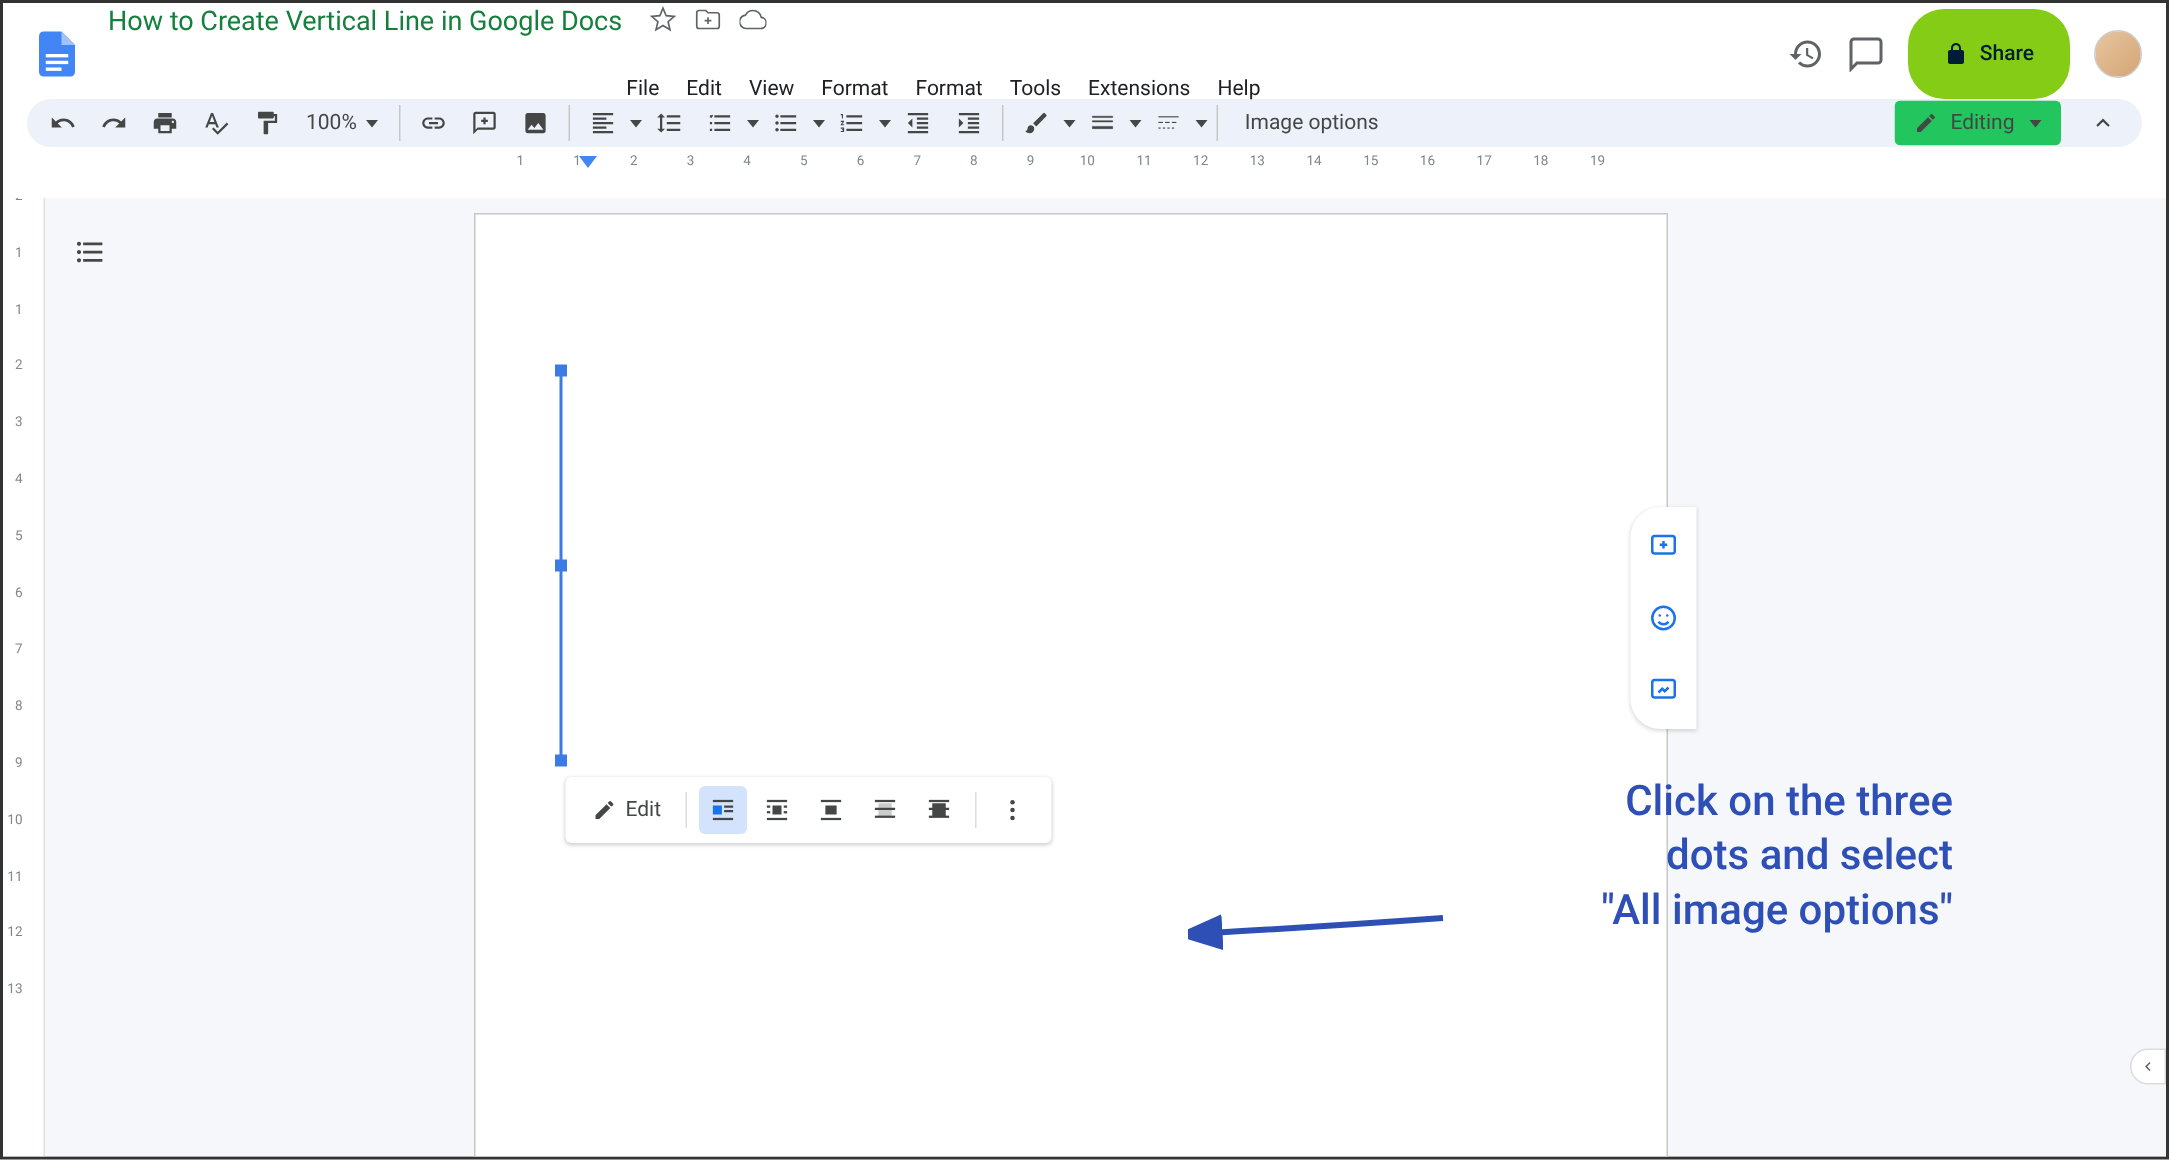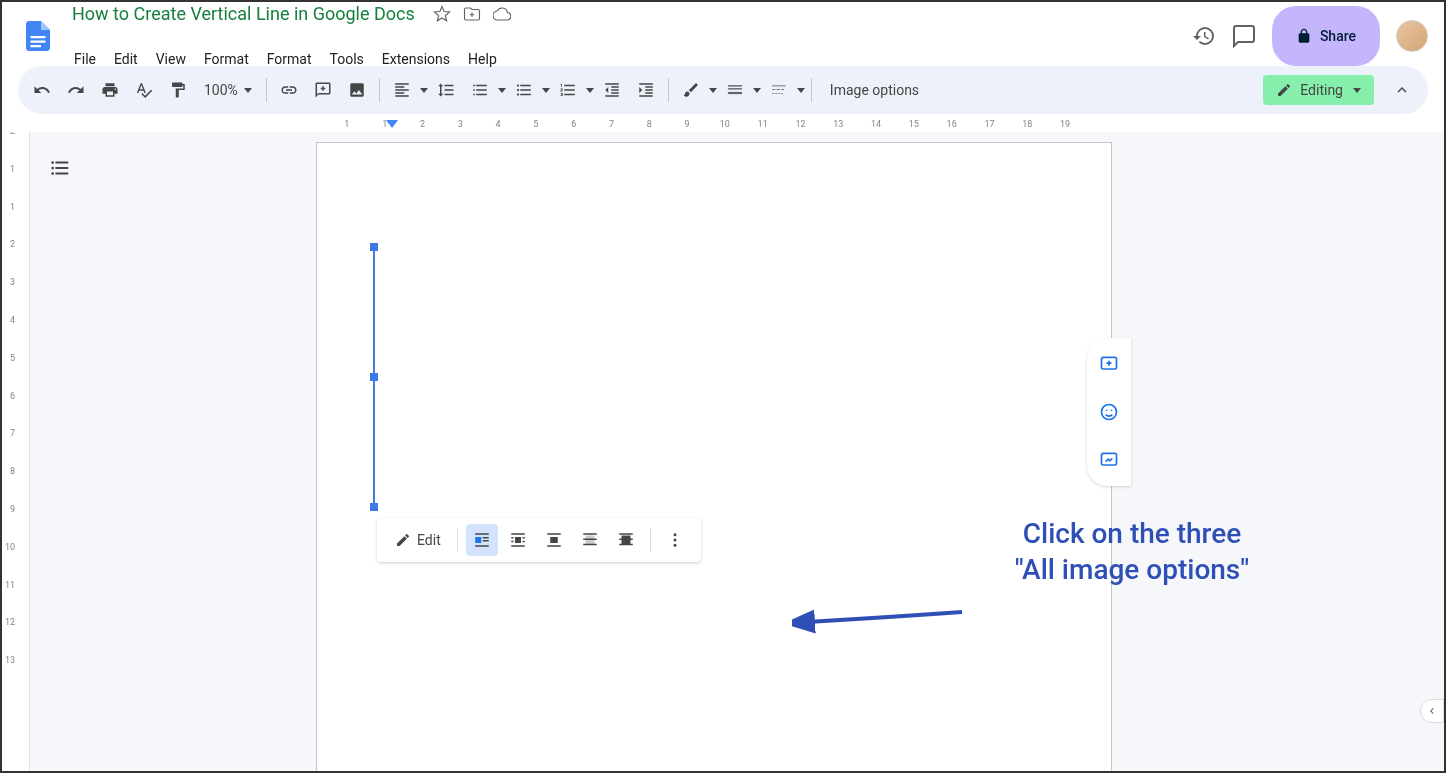--- a/index.html
+++ b/index.html
@@ -5,37 +5,37 @@
 * { margin: 0; padding: 0; box-sizing: border-box; font-family: 'Google Sans', Roboto, Arial, sans-serif; }
 body { background: #fff; width: 1446px; height: 773px; overflow: hidden; position: relative; border: 2px solid #333; }
 
 
 .header { display: flex; align-items: center; padding: 8px 16px 0 16px; height: 60px; }
 .docs-icon { width: 40px; height: 40px; display: flex; align-items: center; justify-content: center; margin-right: 8px; }
 .title-area { flex: 1; }
 .doc-title { font-size: 18px; color: #15803d; padding: 2px 6px; display: inline-block; }
 .title-icons { display: inline-flex; gap: 12px; margin-left: 8px; vertical-align: middle; }
 .title-icons svg { width: 18px; height: 18px; fill: #5f6368; }
-.menu-bar { display: flex; gap: 2px; margin-top: 20px; }
+.menu-bar { display: flex; gap: 2px; margin-top: 20px; justify-content: center; }
 .menu-item { font-size: 14px; color: #202124; padding: 4px 8px; border-radius: 4px; cursor: pointer; }
 .header-right { display: flex; align-items: center; gap: 16px; }
 .header-icon { width: 24px; height: 24px; fill: #5f6368; cursor: pointer; }
-.share-btn { background: #c4b5fd; border: none; border-radius: 24px; padding: 22px 24px; display: flex; align-items: center; gap: 8px; font-size: 14px; font-weight: 500; color: #001d35; cursor: pointer; }
+.share-btn { background: #84cc16; border: none; border-radius: 24px; padding: 22px 24px; display: flex; align-items: center; gap: 8px; font-size: 14px; font-weight: 500; color: #001d35; cursor: pointer; }
 .avatar { width: 32px; height: 32px; border-radius: 50%; background: linear-gradient(135deg, #e8c5a0 0%, #d4a574 100%); border: 1px solid #ccc; }
 
 
-.toolbar { background: #edf2fa; border-radius: 24px; margin: 4px 16px; padding: 4px 8px; display: flex; align-items: center; gap: 2px; height: 48px; }
+.toolbar { background: #edf2fa; border-radius: 24px; margin: 4px 16px; padding: 4px 8px; display: flex; align-items: center; gap: 2px; height: 32px; }
 .tb-btn { width: 32px; height: 32px; display: flex; align-items: center; justify-content: center; border-radius: 4px; cursor: pointer; position: relative; }
 .tb-btn svg { width: 18px; height: 18px; fill: #444746; }
 .tb-sep { width: 1px; height: 24px; background: #c7c7c7; margin: 0 4px; }
 .zoom-btn { display: flex; align-items: center; gap: 4px; padding: 4px 8px; font-size: 14px; color: #444746; cursor: pointer; }
 .dropdown-arrow { width: 0; height: 0; border-left: 4px solid transparent; border-right: 4px solid transparent; border-top: 5px solid #444746; margin-left: 2px; }
 .tb-dropdown { display: flex; align-items: center; }
 .tb-text { font-size: 14px; color: #444746; padding: 4px 12px; cursor: pointer; }
-.editing-btn { background: #86efac; border: 1px solid transparent; border-radius: 4px; padding: 6px 12px; display: flex; align-items: center; gap: 8px; font-size: 14px; color: #444746; cursor: pointer; margin-left: auto; }
+.editing-btn { background: #22c55e; border: 1px solid transparent; border-radius: 4px; padding: 6px 12px; display: flex; align-items: center; gap: 8px; font-size: 14px; color: #444746; cursor: pointer; margin-left: auto; }
 .collapse-btn { width: 36px; height: 36px; border-radius: 50%; display: flex; align-items: center; justify-content: center; cursor: pointer; margin-left: 8px; }
 
 
 .ruler-container { height: 20px; position: relative; margin: 0 16px; }
 .ruler-h { position: absolute; left: 310px; right: 0; height: 16px; display: flex; }
 .ruler-tick { position: relative; width: 37.8px; display: flex; align-items: center; justify-content: center; }
 .ruler-num { font-size: 9px; color: #80868b; position: absolute; top: 1px; }
 .ruler-indent { position: absolute; left: 368px; top: 2px; }
 
 
@@ -62,21 +62,21 @@
 .dropdown-menu { position: absolute; left: 340px; top: 410px; background: #fff; border-radius: 4px; box-shadow: 0 2px 6px rgba(0,0,0,0.25); padding: 8px 0; min-width: 140px; }
 .dropdown-item { padding: 10px 16px; font-size: 14px; color: #3c4043; cursor: pointer; white-space: nowrap; }
 .dropdown-sep { height: 1px; background: #e0e0e0; margin: 4px 0; }
 
 
 .side-floats { position: absolute; right: -20px; top: 195px; background: #fff; border-radius: 20px 0 0 20px; box-shadow: 0 1px 3px rgba(0,0,0,0.15); padding: 8px 4px; display: flex; flex-direction: column; gap: 12px; }
 .side-float-btn { width: 36px; height: 36px; display: flex; align-items: center; justify-content: center; cursor: pointer; }
 .side-float-btn svg { width: 20px; height: 20px; fill: none; stroke: #1a73e8; stroke-width: 2; }
 
 
-.annotation { position: absolute; left: 960px; top: 384px; font-family: 'Comic Sans MS', cursive; font-size: 28px; color: #2e4fb5; font-weight: 500; line-height: 1.3; text-align: center; width: 340px; }
+.annotation { position: absolute; left: 960px; top: 384px; font-family: 'Comic Sans MS', cursive; font-size: 28px; color: #2e4fb5; font-weight: 500; line-height: 1.3; text-align: right; width: 340px; }
 .arrow-svg { position: absolute; left: 790px; top: 470px; }
 
 .expand-btn { position: absolute; right: 0px; bottom: 48px; width: 24px; height: 24px; background: #fff; border: 1px solid #dadce0; border-radius: 12px 0 0 12px; display: flex; align-items: center; justify-content: center; cursor: pointer; }
 </style>
 </head>
 <body>
 
 <div class="header">
   <div class="docs-icon">
     <svg viewBox="0 0 24 24" width="36" height="36">
@@ -494,20 +494,21 @@
     <defs>
         <marker id="arrowhead" markerWidth="10" markerHeight="10" refX="2" refY="3" orient="auto">
           <path d="M0,0 L0,6 L8,3 z" fill="#2e4fb5"></path>
         </marker>
       </defs>
     <path d="M170 10 Q100 15 15 20" stroke="#2e4fb5" stroke-width="4" fill="none" marker-end="url(#arrowhead)"></path>
   </svg>
 
   <div class="annotation">
     <div>Click on the three</div>
+    <div>dots and select</div>
     <div>"All image options"</div>
   </div>
 
   <div class="expand-btn">
     <svg width="12" height="12" viewBox="0 0 24 24">
         <path fill="#5f6368" d="M15.41 16.59L10.83 12l4.58-4.59L14 6l-6 6 6 6z"></path>
       </svg>
   </div>
 </div>
 

